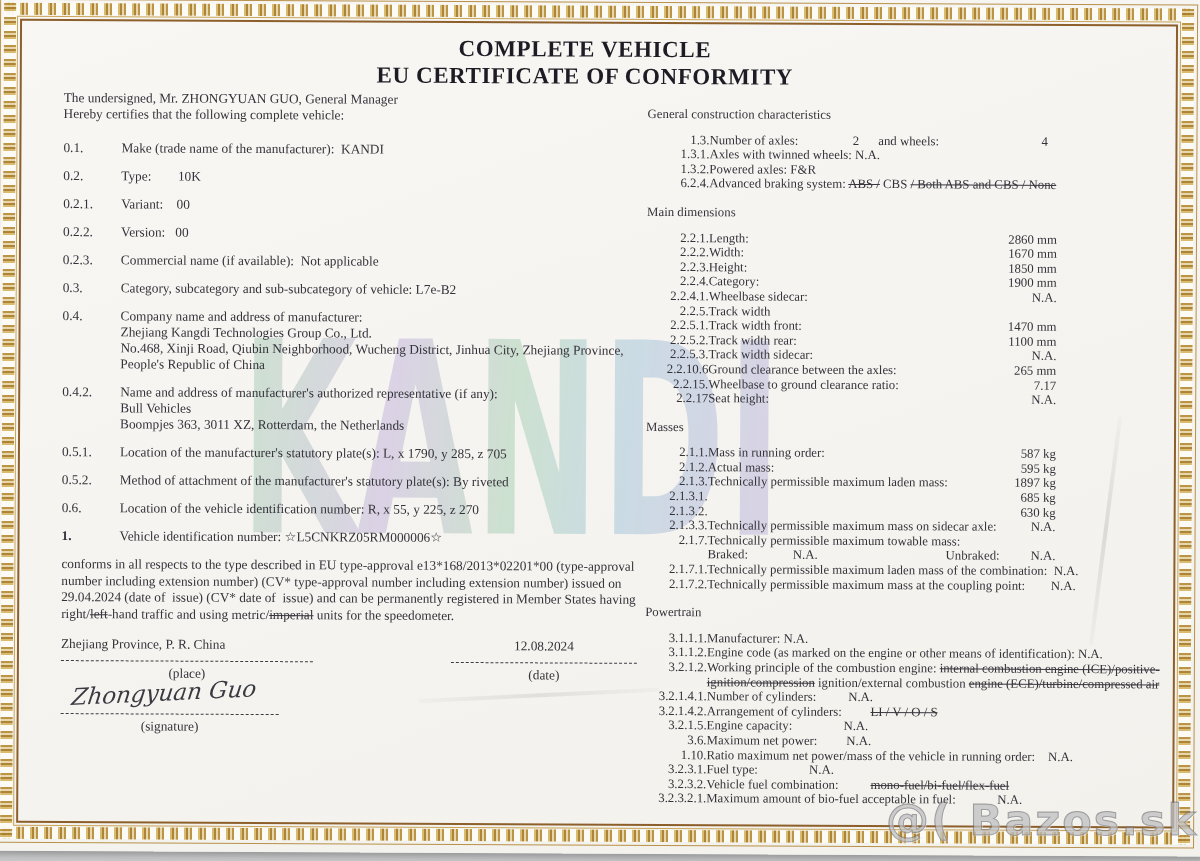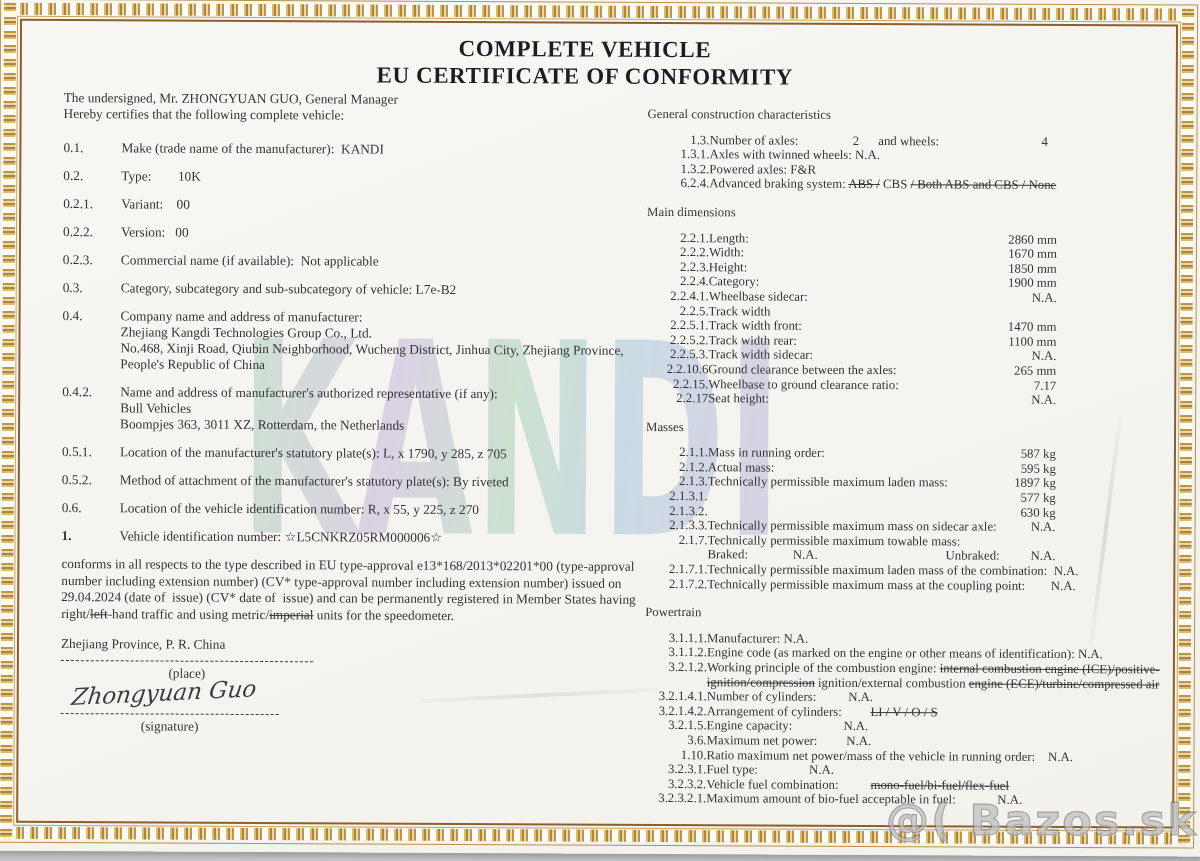--- a/index.html
+++ b/index.html
@@ -191,20 +191,25 @@
         </div>
 
       <div class="conforms" id="conforms"><span>conforms in all respects to the type described in EU type-approval e13*168/2013*02201*00 (type-approval number including extension number) (CV* type-approval number including extension number) issued on 29.04.2024 (date of  issue) (CV* date of  issue) and can be permanently registered in Member States having right/</span><span class="st">left</span><span>-hand traffic and using metric/</span><span class="st">imperial</span><span> units for the speedometer.</span></div>
 
       <div class="exec-row">
         <div class="exec-place">
           <div>Zhejiang Province, P. R. China</div>
           <div class="dashline"></div>
           <div class="exec-label">(place)</div>
         </div>
+        <div class="exec-date">
+          <div>12.08.2024</div>
+          <div class="dashline"></div>
+          <div class="exec-label">(date)</div>
+        </div>
       </div>
 
       <div class="sig-block">
         <div class="sig-script">Zhongyuan Guo</div>
         <div class="dashline"></div>
         <div class="exec-label">(signature)</div>
       </div>
     </div>
 
     <div class="right-col" id="right-col">
@@ -296,21 +301,21 @@
           <span class="rlbl"><span>Actual mass:</span></span>
           <span class="rval">595 kg</span>
         </div>
         <div class="rrow">
           <span class="rnum">2.1.3.</span>
           <span class="rlbl"><span>Technically permissible maximum laden mass:</span></span>
           <span class="rval">1897 kg</span>
         </div>
         <div class="rrow">
           <span class="rnum">2.1.3.1.</span>
-          <span class="rval">577 kg</span>
+          <span class="rval">685 kg</span>
         </div>
         <div class="rrow">
           <span class="rnum">2.1.3.2.</span>
           <span class="rval">630 kg</span>
         </div>
         <div class="rrow">
           <span class="rnum">2.1.3.3.</span>
           <span class="rlbl"><span>Technically permissible maximum mass on sidecar axle:</span></span>
           <span class="rval">N.A.</span>
         </div>

